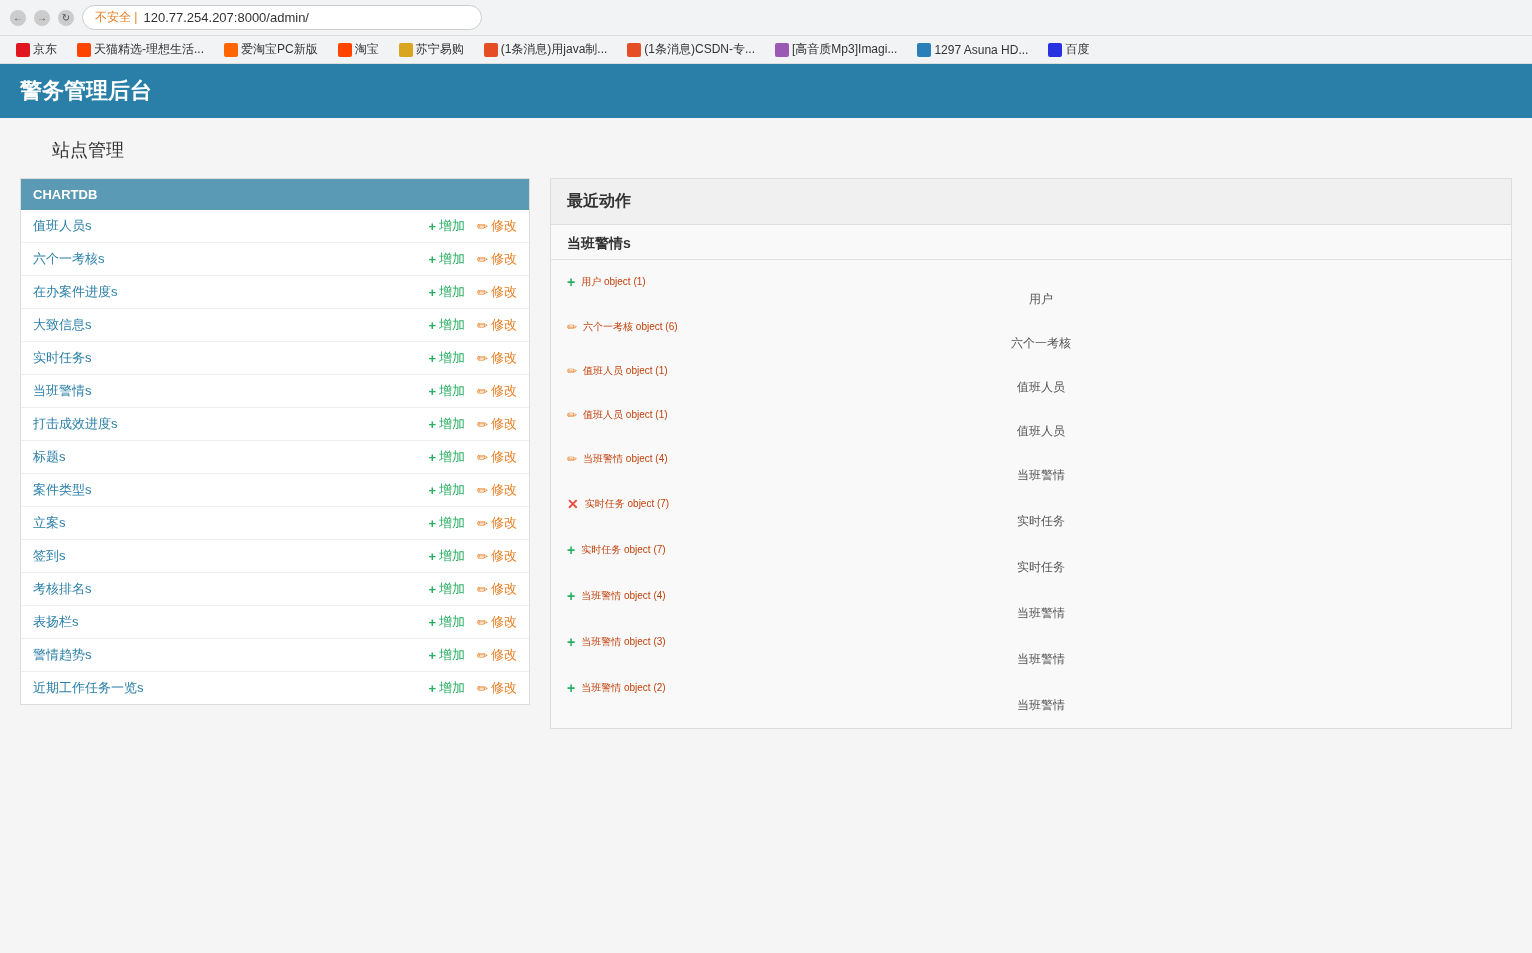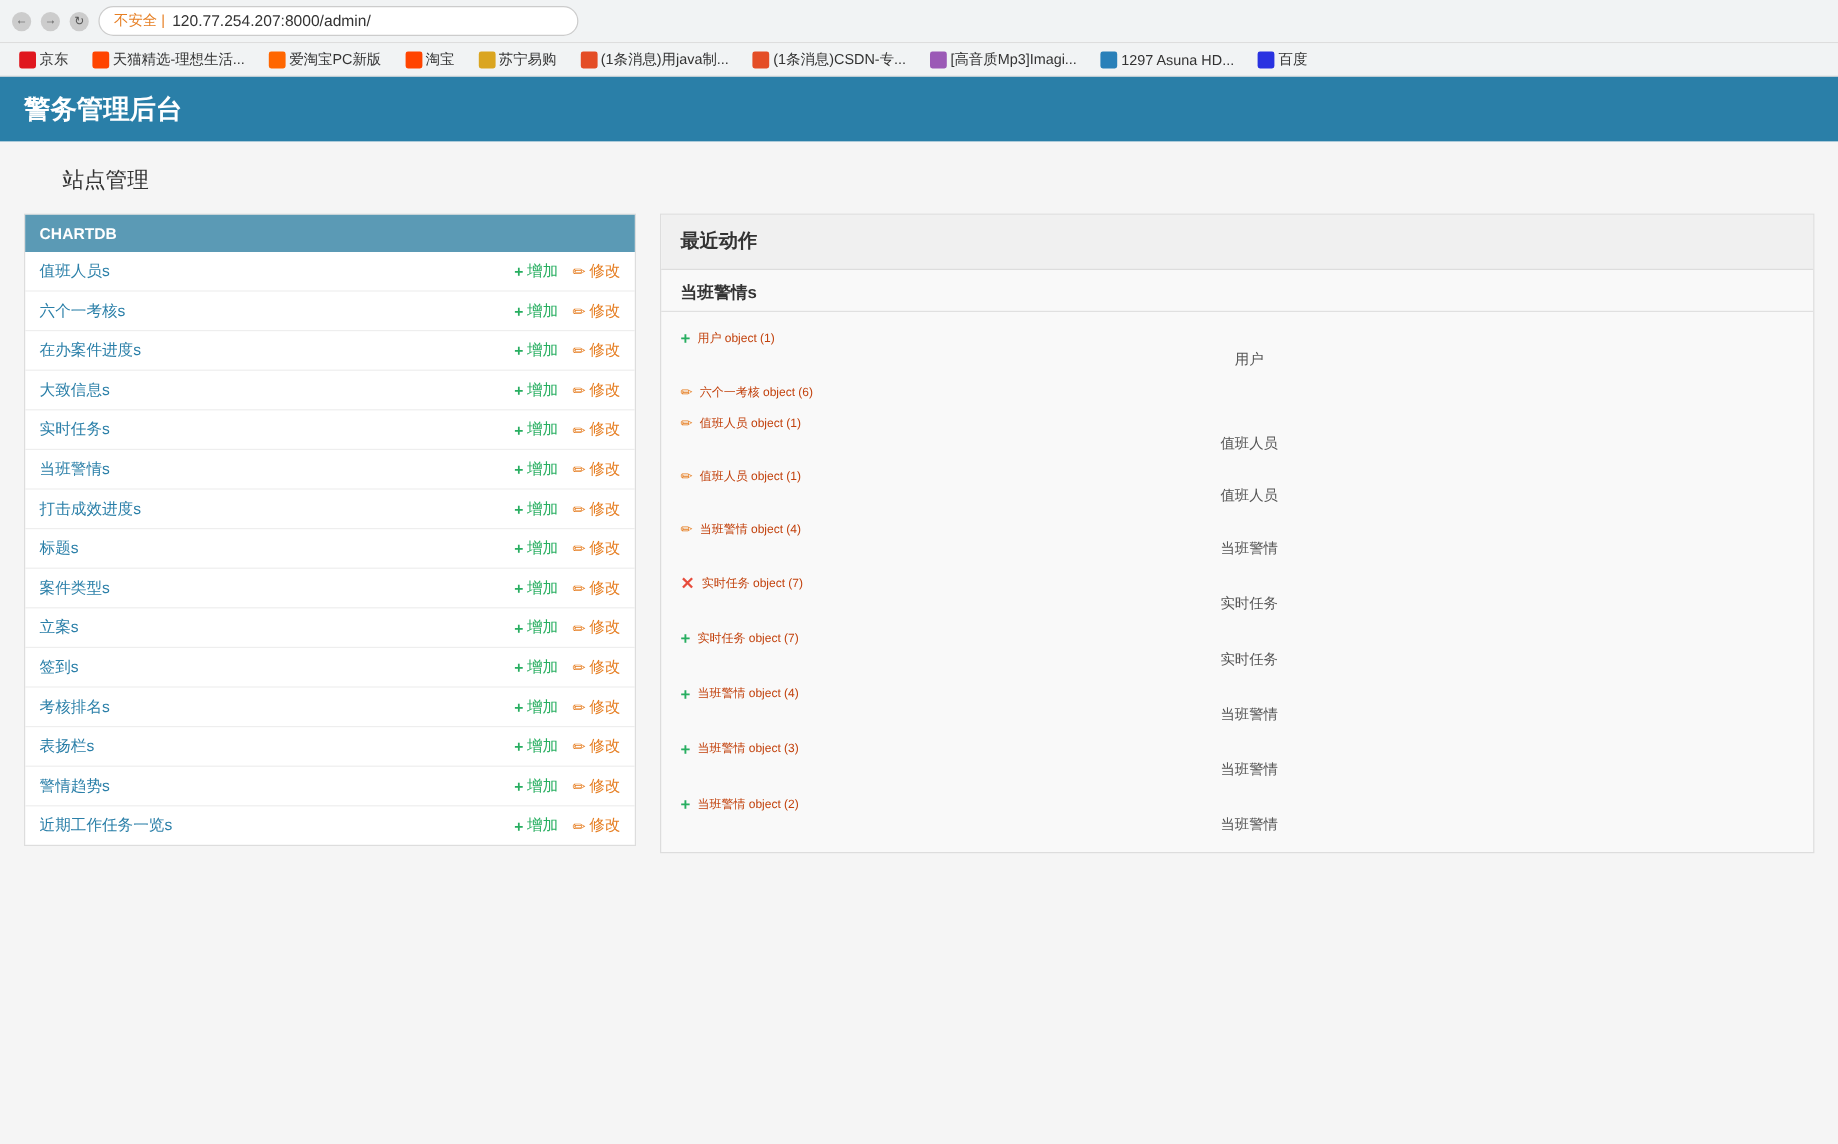--- a/index.html
+++ b/index.html
@@ -478,20 +478,21 @@
       <span class="icon-add">+</span>
       <span class="recent-obj-text">用户 object (1)</span>
     </div>
     <div class="recent-sub-text">用户</div>
   </div>
           <div class="recent-item">
     <div class="recent-item-top">
       <span class="icon-edit">✏</span>
       <span class="recent-obj-text">六个一考核 object (6)</span>
     </div>
+    <div class="recent-sub-text">六个一考核</div>
   </div>
           <div class="recent-item">
     <div class="recent-item-top">
       <span class="icon-edit">✏</span>
       <span class="recent-obj-text">值班人员 object (1)</span>
     </div>
     <div class="recent-sub-text">值班人员</div>
   </div>
           <div class="recent-item">
     <div class="recent-item-top">

